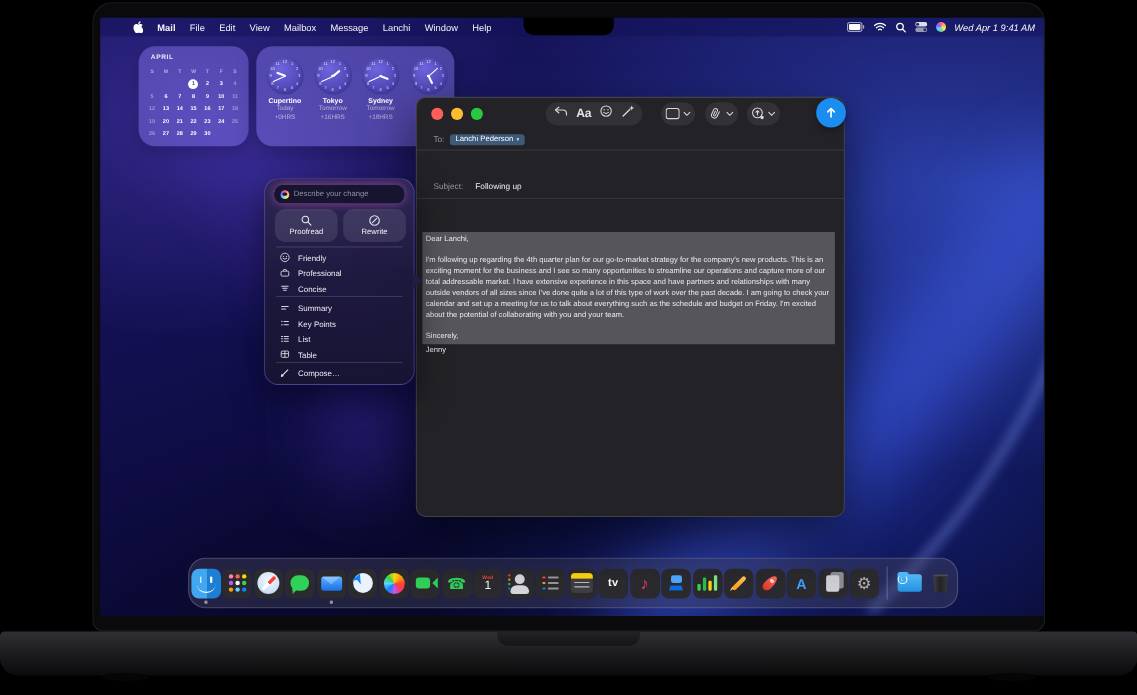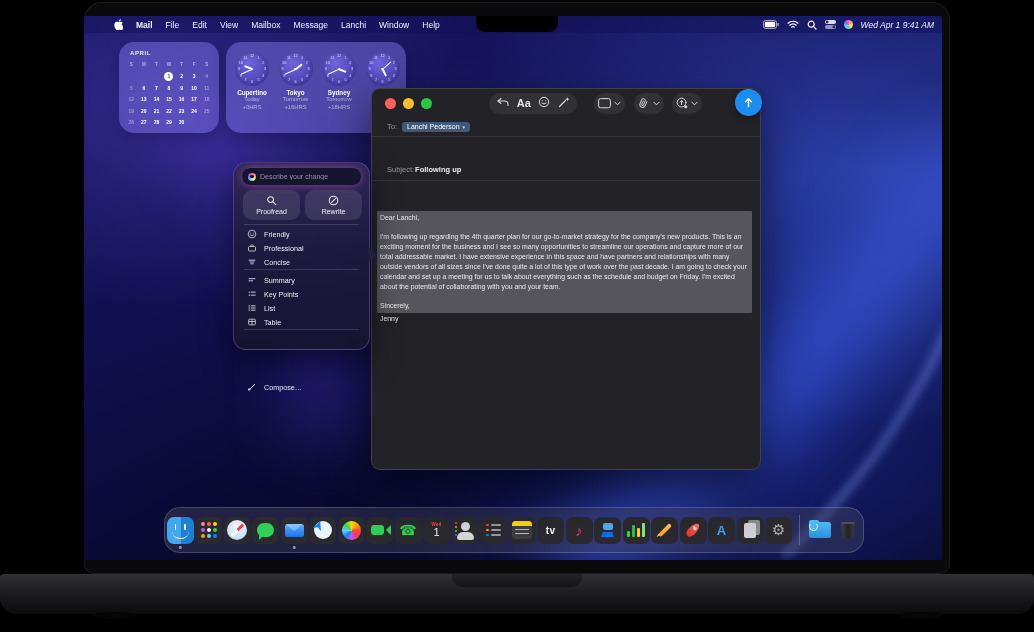--- a/index.html
+++ b/index.html
@@ -2,21 +2,21 @@
 <html><head>
 <meta charset="utf-8">
 <style>
   * { margin:0; padding:0; box-sizing:border-box; }
   html,body { width:1034px; height:632px; background:#000; font-family:"Liberation Sans",sans-serif; overflow:hidden; }
   .stage { position:relative; width:1034px; height:632px; background:#000; }
 
   
   .lid { position:absolute; left:84px; top:2px; width:866px; height:572px;
          background:#0a0a0c; border-radius:18px 18px 10px 10px; box-shadow:0 0 0 1px #1b1b1d inset; }
-  .screen { position:absolute; left:0; top:14px; width:858px; height:544px; border-radius:2px; overflow:hidden;
+  .screen { position:absolute; left:7px; top:14px; width:858px; height:544px; border-radius:2px; overflow:hidden;
     background:
       radial-gradient(90% 80% at 92% 28%, rgba(70,110,255,.50), transparent 60%),
       radial-gradient(75% 90% at 78% 72%, rgba(42,72,225,.45), transparent 65%),
       radial-gradient(60% 60% at 12% 18%, rgba(95,72,205,.40), transparent 60%),
       radial-gradient(55% 45% at 40% 100%, rgba(8,8,40,.9), transparent 75%),
       linear-gradient(160deg,#181660 0%,#131052 35%,#0b0a38 62%,#050420 100%); }
   .wallpaper-fx { position:absolute; inset:0; }
   .notch { position:absolute; left:392px; top:14px; width:82px; height:16px; background:#000; border-radius:0 0 9px 9px; z-index:60; }
   .base { position:absolute; left:0; top:574px; width:1034px; height:40px;
           background:linear-gradient(#313135,#1a1a1c 55%,#0b0b0c); border-radius:4px 4px 16px 16px; }
@@ -446,21 +446,21 @@
 
         <div class="m-row" style="top:28px;height:20px">
           <span class="m-label">To:</span>
           <span class="to-token">
             <span>Lanchi Pederson</span>
             <span class="tok-ch">▾</span>
           </span>
         </div>
         <div class="m-row" style="top:70px;height:22px">
           <span class="m-label">Subject:</span>
-          <span class="m-val" style="margin-left:1px;font-weight:700">Following up</span>
+          <span class="m-val" style="margin-left:11px;font-weight:400">Following up</span>
         </div>
 
         <div class="m-body">
           <div class="selection">
             <div>Dear Lanchi,</div>
             <div class="sp"></div>
             <div>I'm following up regarding the 4th quarter plan for our go-to-market strategy for the company's new products. This is an exciting moment for the business and I see so many opportunities to streamline our operations and capture more of our total addressable market. I have extensive experience in this space and have partners and relationships with many outside vendors of all sizes since I've done quite a lot of this type of work over the past decade. I am going to check your calendar and set up a meeting for us to talk about everything such as the schedule and budget on Friday. I'm excited about the potential of collaborating with you and your team.</div>
             <div class="sp"></div>
             <div>Sincerely,</div>
           </div>
@@ -569,21 +569,21 @@
                 <svg width="10" height="10" viewBox="0 0 12 12" fill="none" stroke="#d6d6de" stroke-width="1">
                   <rect x="2" y="2.6" width="8" height="6.8" rx="1"></rect>
                   <path d="M2 5.4 H10 M6 2.6 V9.4"></path>
                 </svg>
               </span>
               <span>Table</span>
             </div>
           </div>
         <div class="wt-div" style="top:166px"></div>
         <div id="wt-compose">
-            <div class="wt-row" style="top: 169px; margin-top: 48px;">
+            <div class="wt-row" style="top: 169px;">
               <span>
                 <svg width="10" height="10" viewBox="0 0 12 12" fill="none" stroke="#e6e6ee" stroke-width="1.2" stroke-linecap="round">
                   <path d="M2.4 9.6 L9.2 2.8"></path>
                   <path d="M2.4 9.6 L3.8 9.2 L2.8 8.2 Z" fill="#e6e6ee"></path>
                 </svg>
               </span>
               <span>Compose…</span>
             </div>
           </div>
       </div>

